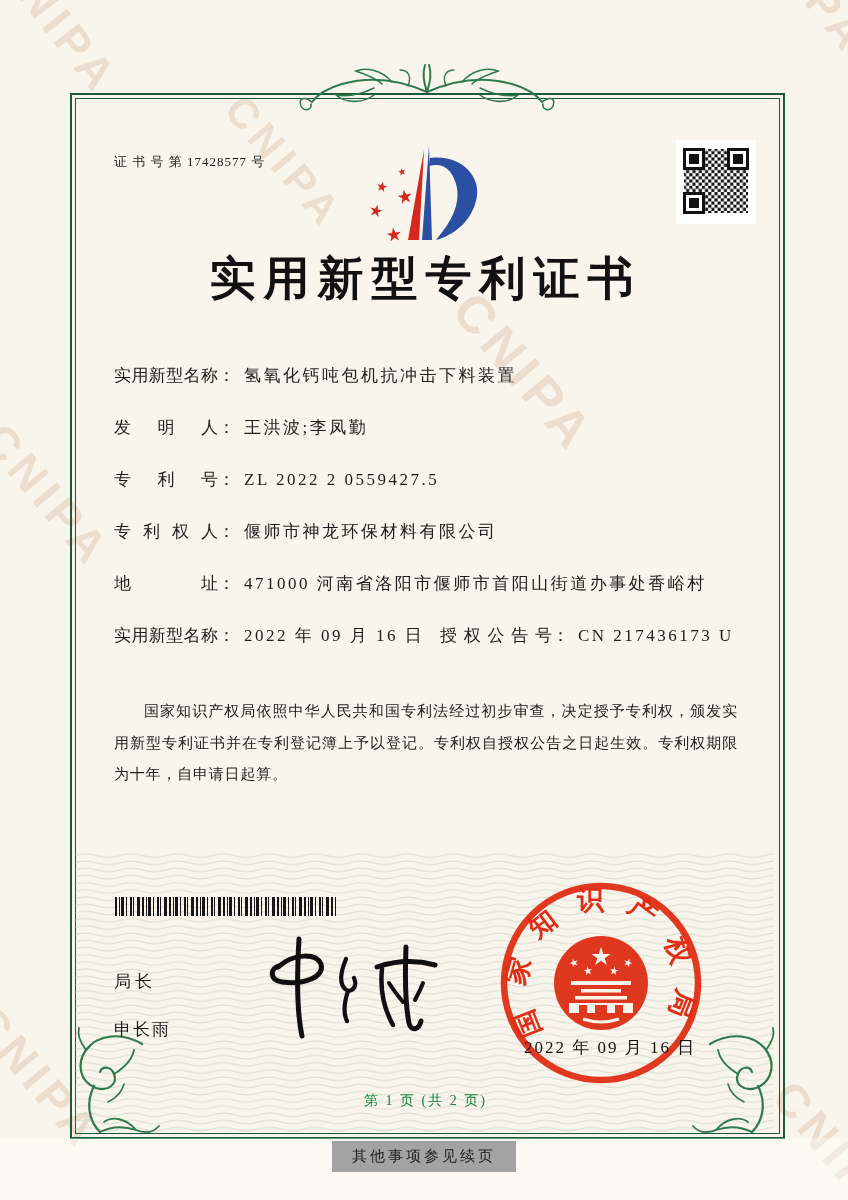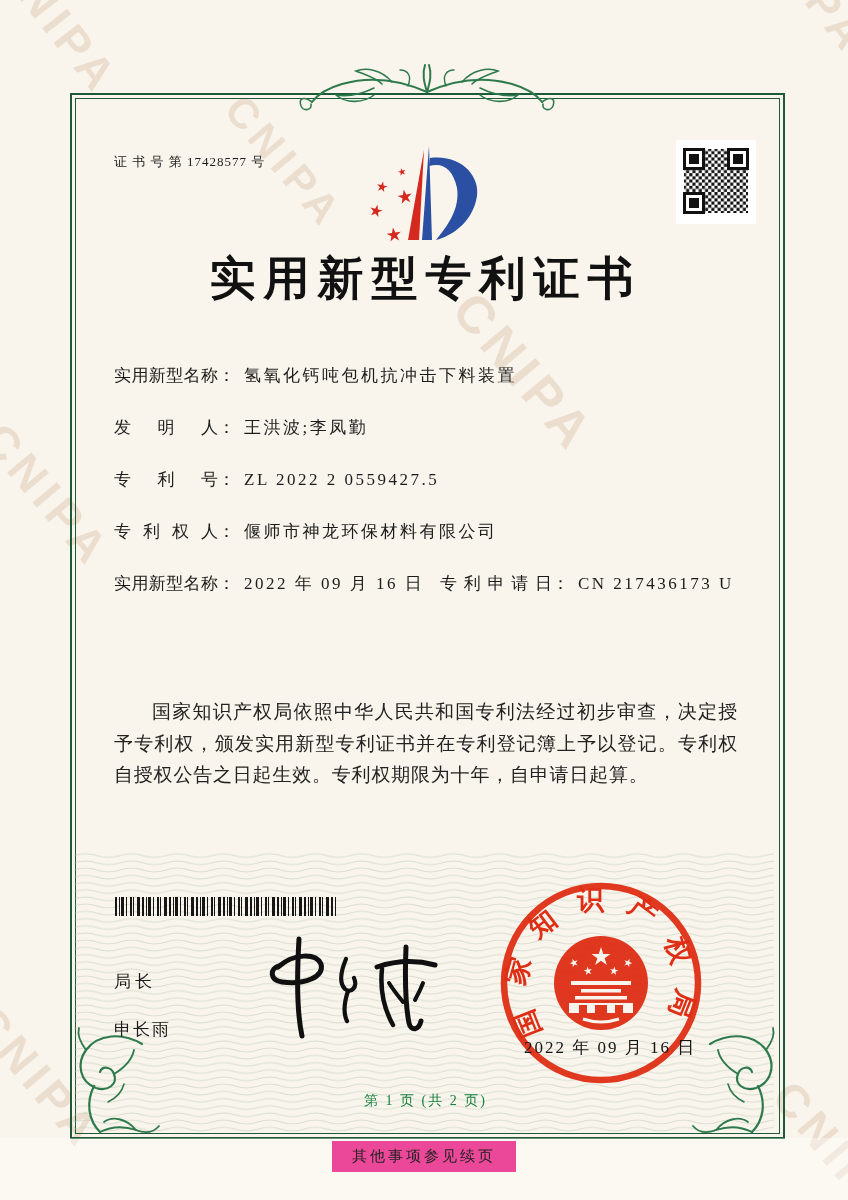--- a/index.html
+++ b/index.html
@@ -38,21 +38,21 @@
   .flabel{
     display:inline-block;width:104px;vertical-align:top;
     text-align:justify;text-align-last:justify;
   }
   .fcolon{display:inline-block;margin-right:9px;}
   .fvalue{letter-spacing:2.5px;}
   .grant2{position:absolute;left:326px;top:0;}
   .grant2 .flabel{width:112px;}
   .body-text{
     left:114px;top:696px;width:624px;
-    font-size:19px;line-height:31.5px;letter-spacing:0.8px;
+    font-size:15px;line-height:31.5px;letter-spacing:0.8px;
     text-align:justify;color:#222;
   }
   .body-text p{margin:0;text-indent:2em;}
   
   .barcode{
     left:115px;top:897px;width:222px;height:19px;
     background:repeating-linear-gradient(90deg,
       #161616 0 2px, rgba(0,0,0,0) 2px 4px,
       #161616 4px 5px, rgba(0,0,0,0) 5px 6px,
       #161616 6px 9px, rgba(0,0,0,0) 9px 11px,
@@ -61,21 +61,21 @@
       #161616 18px 19px, rgba(0,0,0,0) 19px 22px,
       #161616 22px 25px, rgba(0,0,0,0) 25px 27px);
   }
   .signoff-role{left:114px;top:970px;font-size:17px;letter-spacing:4px;}
   .signoff-name{left:114px;top:1006px;font-size:17px;letter-spacing:2px;margin-top:12px;}
   .seal-date{left:524px;top:1036px;font-size:17px;letter-spacing:2px;color:#141414;z-index:6;}
   .page-no{left:70px;top:1092px;width:711px;text-align:center;font-size:14px;letter-spacing:2px;color:#15803d;}
   .bottom-strip{left:0;top:1138px;width:848px;height:62px;background:rgba(255,255,255,0.35);z-index:3;}
   .note-wrap{left:0;top:1141px;width:848px;text-align:center;z-index:5;}
   .note{
-    display:inline-block;background:#ec4899;padding:6px 20px;
+    display:inline-block;background:#a3a3a3;padding:6px 20px;
     font-size:15px;letter-spacing:3px;color:#222;
   }
   .qr-box{left:676px;top:140px;width:80px;height:84px;background:#ffffff;z-index:4;}
   svg{display:block;}
 </style>
 </head>
 <body>
 
 <div class="wm" style="left:-28px;top:-6px;font-size:46px;transform:rotate(52deg);">CNIPA</div>
 <div class="wm" style="left:726px;top:-42px;font-size:44px;transform:rotate(52deg);">CNIPA</div>
@@ -182,23 +182,26 @@
   <div class="field-row">
     <span class="flabel">发明人</span><span class="fcolon">：</span><span class="fvalue">王洪波;李凤勤</span>
   </div>
   <div class="field-row">
     <span class="flabel">专利号</span><span class="fcolon">：</span><span class="fvalue">ZL 2022 2 0559427.5</span>
   </div>
   <div class="field-row">
     <span class="flabel">专利权人</span><span class="fcolon">：</span><span class="fvalue">偃师市神龙环保材料有限公司</span>
   </div>
   <div class="field-row">
+    <span class="flabel">地址</span><span class="fcolon">：</span><span class="fvalue">471000 河南省洛阳市偃师市首阳山街道办事处香峪村</span>
+  </div>
+  <div class="field-row">
     <span class="flabel">实用新型名称</span><span class="fcolon">：</span><span class="fvalue">2022 年 09 月 16 日</span>
     <span class="grant2">
-      <span class="flabel">专利申请日</span><span class="fcolon">：</span><span class="fvalue">CN 217436173 U</span>
+      <span class="flabel">授权公告号</span><span class="fcolon">：</span><span class="fvalue">CN 217436173 U</span>
     </span>
   </div>
 </div>
 
 <div class="content body-text">
   <p>国家知识产权局依照中华人民共和国专利法经过初步审查，决定授予专利权，颁发实用新型专利证书并在专利登记簿上予以登记。专利权自授权公告之日起生效。专利权期限为十年，自申请日起算。</p>
 </div>
 
 <div class="content barcode"></div>
 

